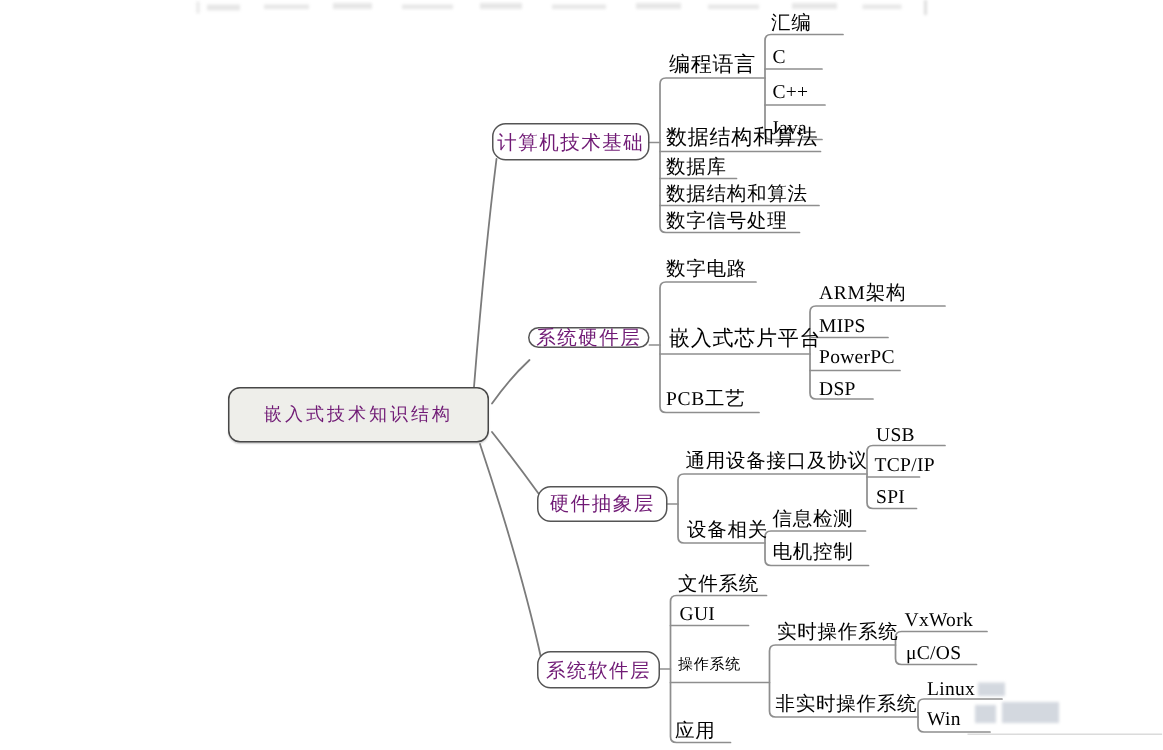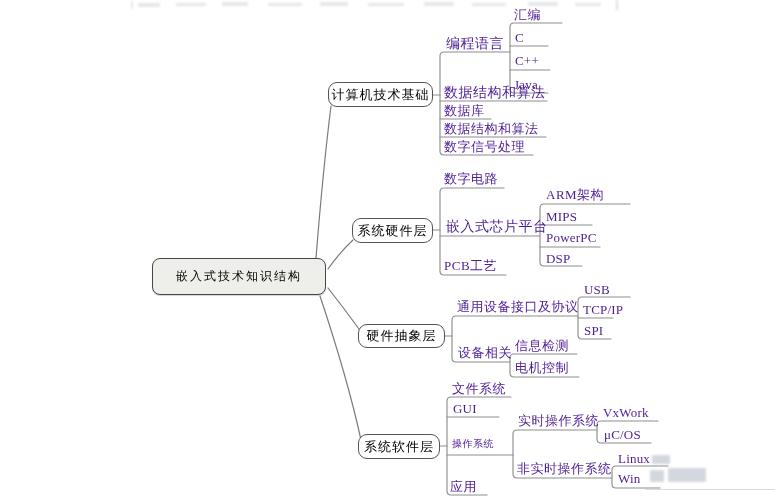--- a/index.html
+++ b/index.html
@@ -1,23 +1,23 @@
 <!DOCTYPE html>
 <html><head>
 <meta charset="utf-8">
 <style>
   html,body{margin:0;padding:0;background:#ffffff;}
   #page{position:relative;width:775px;height:500px;background:#ffffff;overflow:hidden;
         font-family:"Liberation Serif","DejaVu Serif",serif;color:#3f3f3f;}
-  .lbl{position:absolute;white-space:nowrap;line-height:1;font-size:13px;color:#4c1d95;
+  .lbl{position:absolute;white-space:nowrap;line-height:1;font-size:13px;color:#000000;
        letter-spacing:.5px;}
   .lbl.lat{letter-spacing:.2px;font-weight:500;}
   .nodebox{position:absolute;display:flex;align-items:center;justify-content:center;
        background:#ffffff;border:1.4px solid #555;border-radius:9px;font-size:13px;
-       letter-spacing:1px;color:#000000;box-sizing:border-box;}
+       letter-spacing:1px;color:#701a75;box-sizing:border-box;}
   .rootbox{background:#eeeeea;border:1.5px solid #474747;border-radius:8px;
        font-size:12px;letter-spacing:2px;box-shadow:0 1px 1px rgba(0,0,0,.18);}
   svg.wires{position:absolute;left:0;top:0;}
   svg.wires path{fill:none;stroke:#8e8e8e;stroke-width:1.15;stroke-linecap:round;}
   svg.wires path.rootcurve{stroke:#7b7b7b;stroke-width:1.2;}
   .artifact{position:absolute;background:#b5b5b5;opacity:.32;filter:blur(1px);}
   .wmark{position:absolute;background:#a9b2c0;opacity:.5;filter:blur(1.2px);}
   .faintline{position:absolute;height:1px;background:#c4c4c4;opacity:.6;filter:blur(.4px);}
 </style>
 </head>
@@ -70,21 +70,21 @@
     <path d="M668,466 H616 Q612,466 612,470 V484 Q612,488 616,488 H660"></path>
   </svg>
 
   <div class="nodebox rootbox" style="left:152px;top:258px;width:174px;height:37px;">
     <span>嵌入式技术知识结构</span>
   </div>
 
   <div class="nodebox" style="left:328px;top:82px;width:105px;height:25px;">
     <span>计算机技术基础</span>
   </div>
-  <div class="nodebox" style="left:352px;top:218px;width:81px;height:25px;">
+  <div class="nodebox" style="left:352px;top:218px;width:81px;height:14px;">
     <span>系统硬件层</span>
   </div>
   <div class="nodebox" style="left:358px;top:434px;width:82px;height:25px;">
     <span>系统软件层</span>
   </div>
   <div class="nodebox" style="left:358px;top:324px;width:87px;height:24px;">
     <span>硬件抽象层</span>
   </div>
 
   <span class="lbl" style="left:446px;top:37px;font-size:14px;">编程语言</span>

